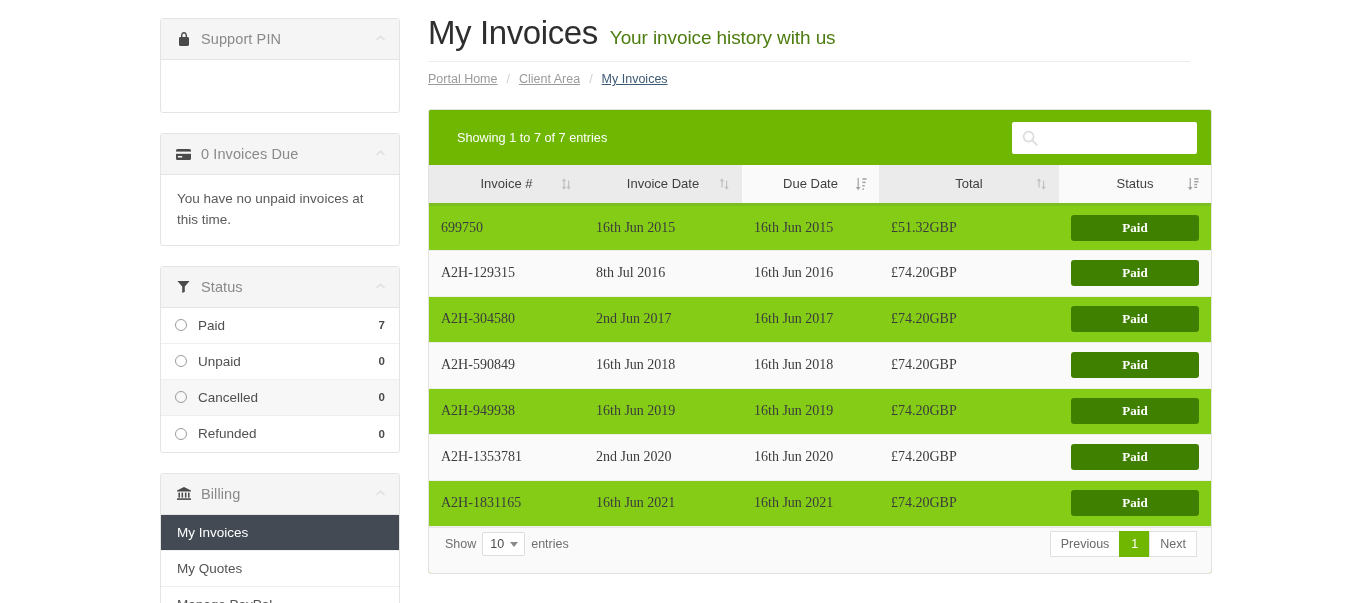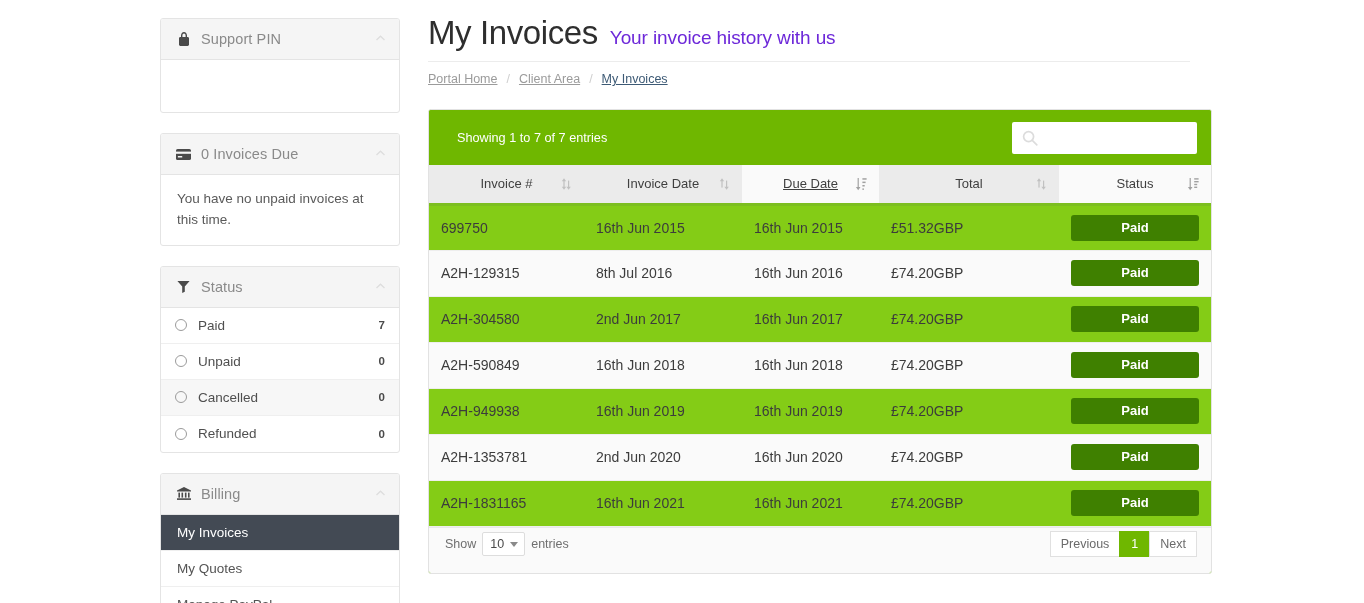--- a/index.html
+++ b/index.html
@@ -111,21 +111,21 @@
     padding-bottom: 9px;
   }
   .page-title {
     font-size: 33px;
     font-weight: normal;
     color: #2e2e2e;
     letter-spacing: -.4px;
   }
   .page-sub {
     font-size: 19px;
-    color: #6d28d9;
+    color: #4d7c0f;
     margin-left: 12px;
     letter-spacing: -.1px;
   }
   .breadcrumb {
     border-top: 1px solid #ececec;
     padding-top: 10px;
     font-size: 12.5px;
     color: #9b9b9b;
     display: flex; align-items: center;
     gap: 0;
@@ -195,31 +195,32 @@
   }
   table.inv th .th-label { }
   table.inv th .sorticon {
     position: absolute; right: 12px; top: 50%;
     margin-top: -7px;
     width: 12px; height: 14px;
     opacity: .62;
   }
   table.inv th.c1 { width: 155px; }
   table.inv th.c2 { width: 158px; }
-  table.inv th.c3 { width: 137px; text-decoration: underline; }
+  table.inv th.c3 { width: 137px; }
   table.inv th.c4 { width: 180px; }
   table.inv th.c5 { width: 152px; }
 
   table.inv td {
     height: 46px;
     font-size: 14px;
     color: #3c3c3c;
     border-bottom: 1px solid #eeeeee;
     padding: 0 12px;
     vertical-align: middle;
+    font-family: Liberation Serif, serif;
   }
   table.inv tbody tr.alt td { background: #fafafa; }
   td.cell-id { padding-left: 13px; }
   td.cell-date { }
   td.cell-total { }
   td.cell-status { padding: 0 10px; }
 
   .badge-paid {
     display: block;
     background: #3f8000;

